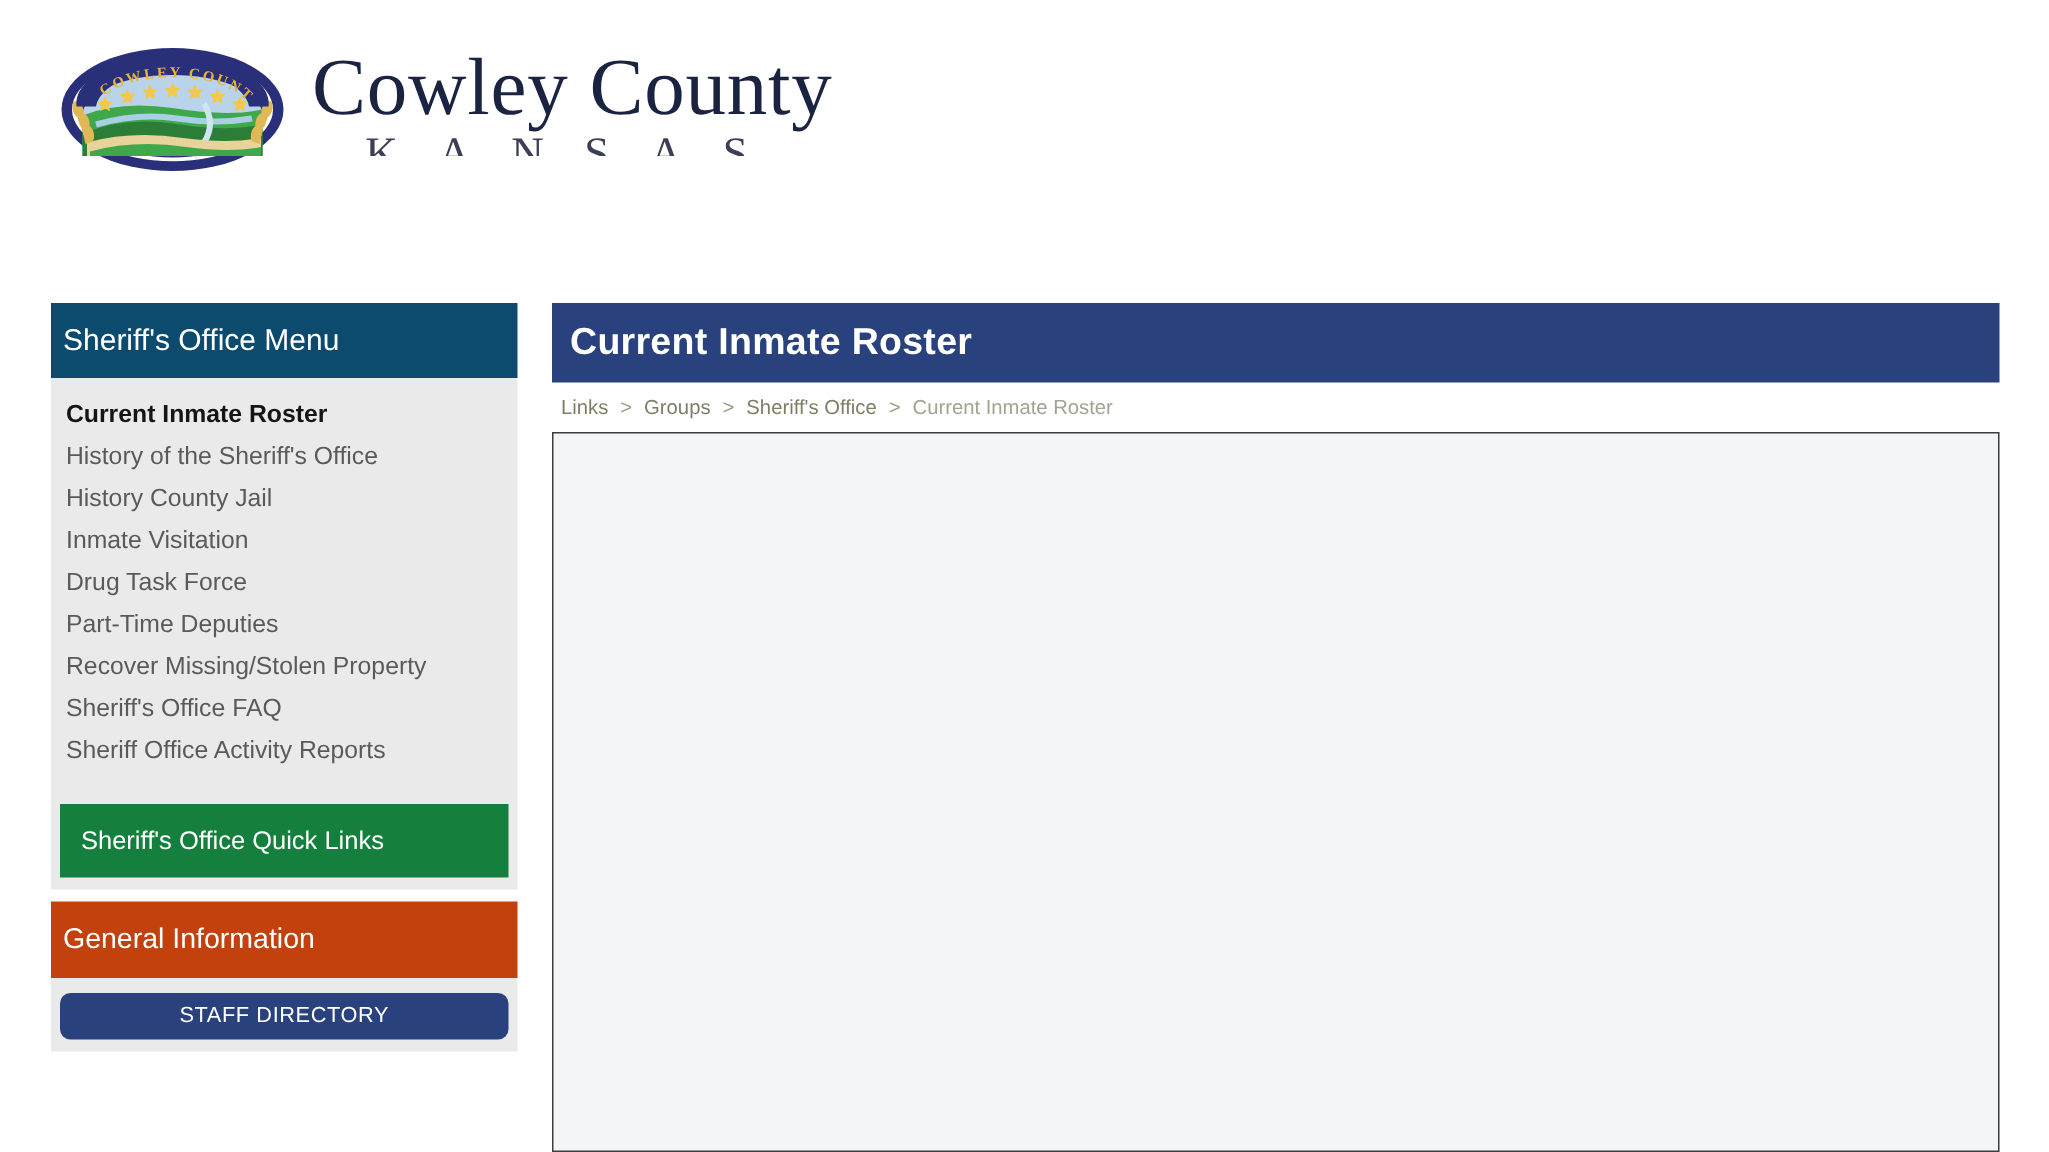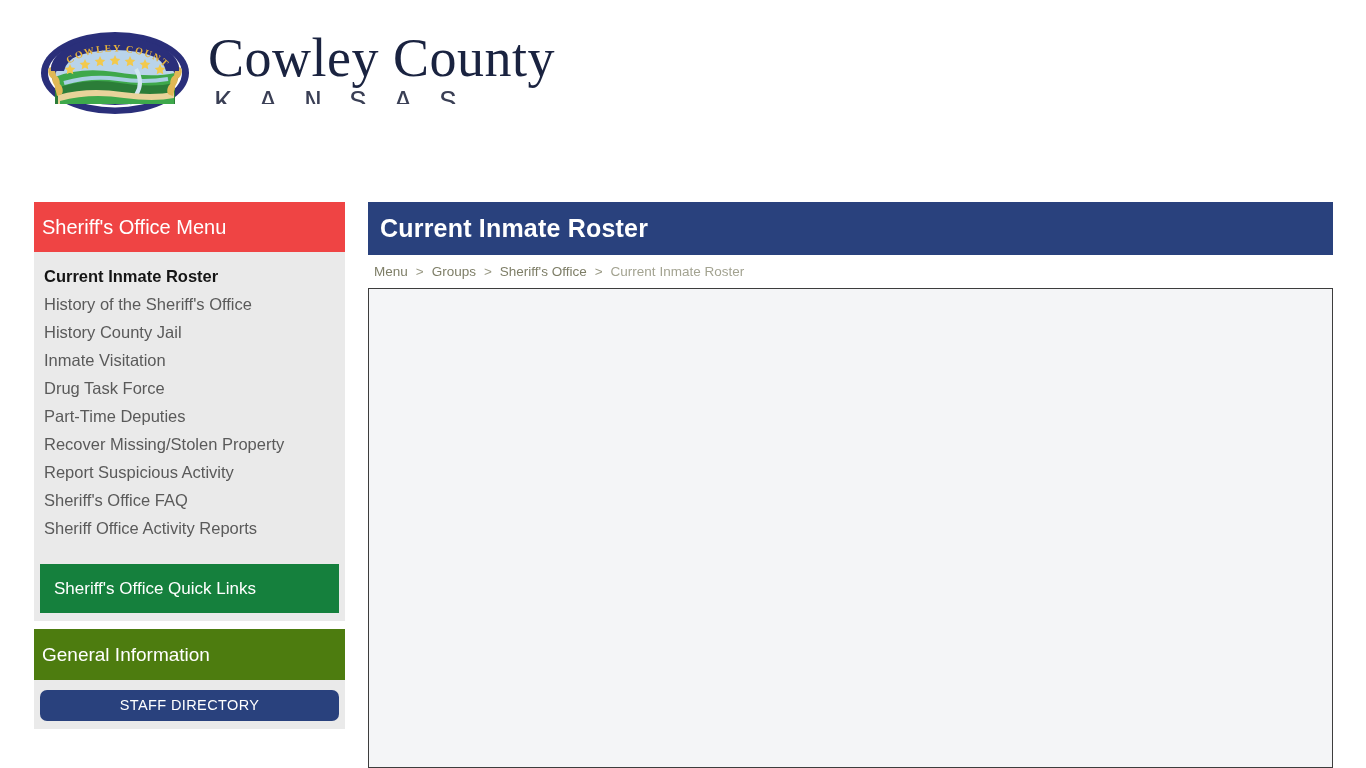--- a/index.html
+++ b/index.html
@@ -48,36 +48,37 @@
     white-space: nowrap;
   }
   
   #brand-sub-clip {
     height: 17px;
     overflow: hidden;
     margin-top: -2px;
     margin-left: 6px;
   }
   #brand-sub {
-    font-family: Liberation Mono, monospace;
+    font-family: Liberation Serif, serif;
     font-size: 30px;
     line-height: 32px;
     letter-spacing: 27px;
     color: #3a3f55;
     white-space: nowrap;
+    text-align: center;
   }
 
   
   #sidebar {
     position: absolute;
     left: 34px; top: 202px;
     width: 311px;
   }
   .panel-head {
-    background: #ef4444;
+    background: #0c4a6e;
     color: #ffffff;
     font-size: 20px;
     line-height: 24px;
     font-weight: 400;
     padding: 13px 0 13px 8px;
   }
   #menu-list {
     background: #eaeaea;
     padding: 10px 0 14px 0;
   }
@@ -100,21 +101,21 @@
   }
   #quick-links {
     background: #15803d;
     color: #ffffff;
     font-size: 17px;
     line-height: 21px;
     padding: 14px 0 14px 14px;
     cursor: pointer;
   }
   #gen-info-head {
-    background: #4d7c0f;
+    background: #c2410c;
     color: #ffffff;
     font-size: 19px;
     line-height: 23px;
     padding: 14px 0 14px 8px;
     margin-top: 8px;
   }
   #gen-info-body {
     background: #eaeaea;
     padding: 10px 6px 8px 6px;
   }
@@ -252,21 +253,20 @@
   <div class="panel-head">Sheriff's Office Menu</div>
 
   <div id="menu-list">
     <a class="menu-item active">Current Inmate Roster</a>
     <a class="menu-item">History of the Sheriff's Office</a>
     <a class="menu-item">History County Jail</a>
     <a class="menu-item">Inmate Visitation</a>
     <a class="menu-item">Drug Task Force</a>
     <a class="menu-item">Part-Time Deputies</a>
     <a class="menu-item">Recover Missing/Stolen Property</a>
-    <a class="menu-item">Report Suspicious Activity</a>
     <a class="menu-item">Sheriff's Office FAQ</a>
     <a class="menu-item">Sheriff Office Activity Reports</a>
   </div>
 
   <div id="quick-links-wrap">
     <div id="quick-links">Sheriff's Office Quick Links</div>
   </div>
 
   <div id="gen-info-head">General Information</div>
 
@@ -277,21 +277,21 @@
 
 </div>
 
 <div id="main">
 
   <div id="page-title-bar">
     <span id="page-title">Current Inmate Roster</span>
   </div>
 
   <nav id="breadcrumb">
-    <a class="crumb">Menu</a>
+    <a class="crumb">Links</a>
     <span class="crumb-sep">&gt;</span>
     <a class="crumb">Groups</a>
     <span class="crumb-sep">&gt;</span>
     <a class="crumb">Sheriff's Office</a>
     <span class="crumb-sep">&gt;</span>
     <span class="crumb current">Current Inmate Roster</span>
   </nav>
 
   <div id="content-frame"></div>
 

